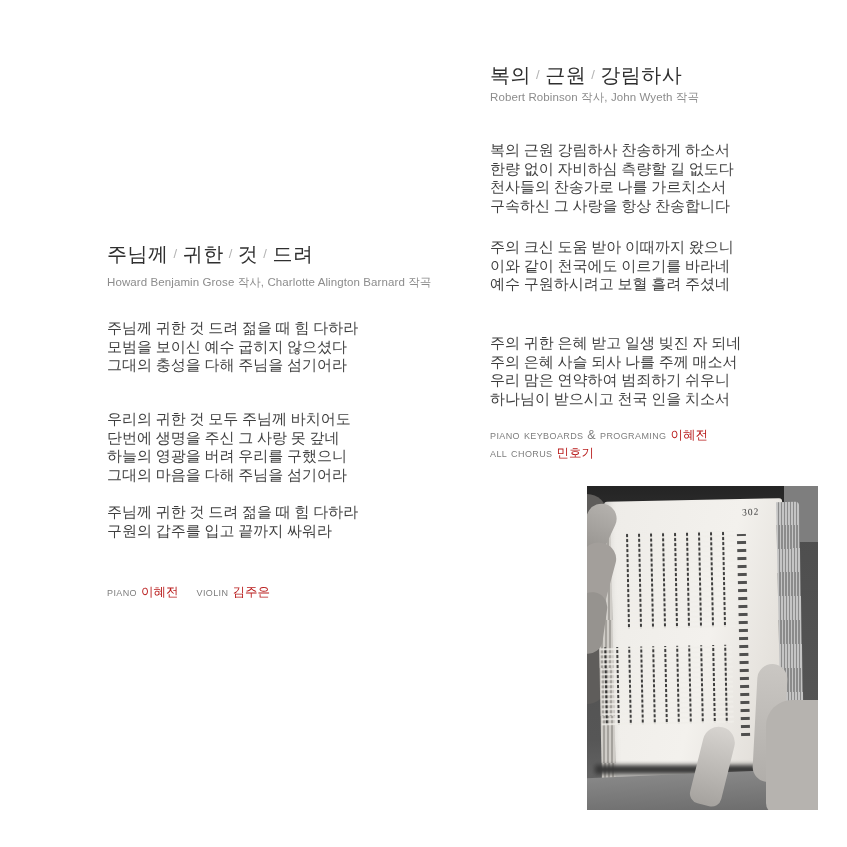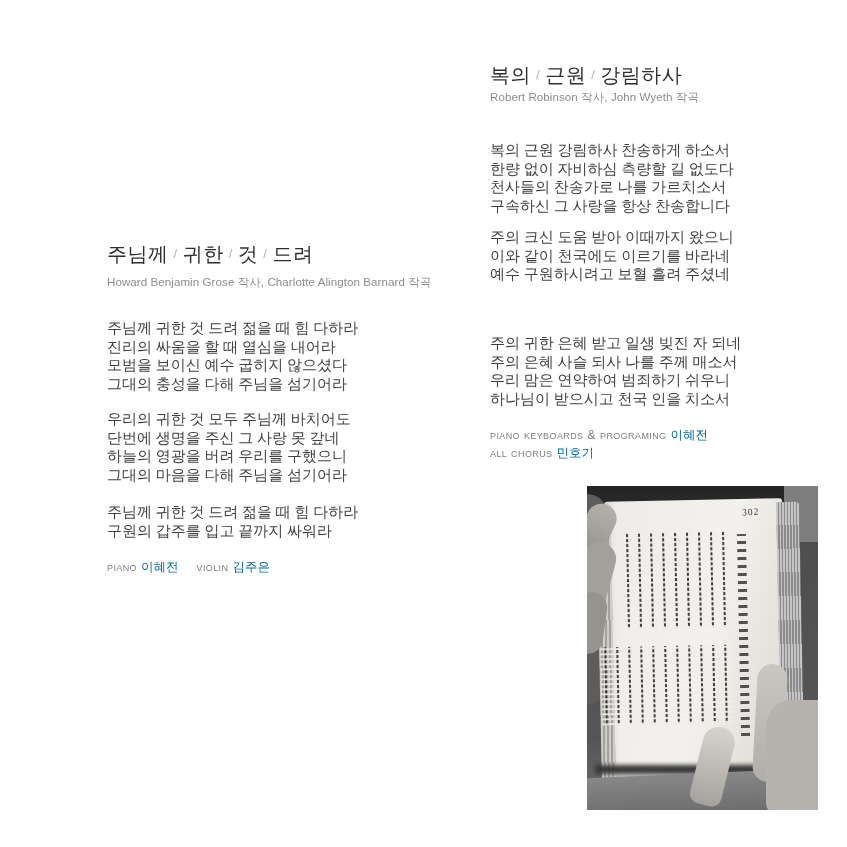--- a/index.html
+++ b/index.html
@@ -34,22 +34,22 @@
 
   .perf-credits {
     font-family:"Liberation Sans","DejaVu Sans",sans-serif;
     font-size:12.5px; color:#6f6f6f; white-space:nowrap; line-height:18px;
   }
   .perf-credits .role {
     font-variant:small-caps; letter-spacing:0.4px; color:#7d7d7d;
     text-transform:lowercase;
   }
   .perf-credits .role::first-letter { text-transform:uppercase; }
-  .perf-credits .name { color:#0369a1; margin-left:4px; }
-  .perf-pair { display:inline-block; margin-right:18px; }
+  .perf-credits .name { color:#b91c1c; margin-left:4px; }
+  .perf-pair { display:inline-block; margin-right:18px;margin-top:25px; }
   .perf-line { height:18px; }
 
   
   .photo {
     left:587px; top:486px; width:231px; height:324px;
     background:linear-gradient(180deg,#242424 0%,#2d2d2d 9%,#4e4e4e 14%,#565656 78%,#6e6e6e 100%);
     overflow:hidden;
   }
   .ph-corner-tr { right:0; top:0; width:34px; height:56px; background:#7e7e7e; }
   .ph-hand-left-mass { left:-26px; top:8px; width:46px; height:210px; background:#5f5d5b; border-radius:20px; }
@@ -103,21 +103,20 @@
 </head>
 <body>
 
 <div class="abs song-title" style="left:107px; top:243px;text-align:center;">
   <span>주님께</span><span class="sep">/</span><span>귀한</span><span class="sep">/</span><span>것</span><span class="sep">/</span><span>드려</span>
 </div>
 <div class="abs song-credit" style="left:107px; top:275px;">Howard Benjamin Grose 작사, Charlotte Alington Barnard 작곡</div>
 
 <div class="abs stanza" style="left:107px; top:319px;">
   <div>주님께 귀한 것 드려 젊을 때 힘 다하라</div>
-  <div>진리의 싸움을 할 때 열심을 내어라</div>
   <div>모범을 보이신 예수 굽히지 않으셨다</div>
   <div>그대의 충성을 다해 주님을 섬기어라</div>
 </div>
 <div class="abs stanza" style="left:107px; top:410px;">
   <div>우리의 귀한 것 모두 주님께 바치어도</div>
   <div>단번에 생명을 주신 그 사랑 못 갚네</div>
   <div>하늘의 영광을 버려 우리를 구했으니</div>
   <div>그대의 마음을 다해 주님을 섬기어라</div>
 </div>
 <div class="abs stanza" style="left:107px; top:503px;">
@@ -133,21 +132,21 @@
   <span>복의</span><span class="sep">/</span><span>근원</span><span class="sep">/</span><span>강림하사</span>
 </div>
 <div class="abs song-credit" style="left:490px; top:84px;margin-top:6px;">Robert Robinson 작사, John Wyeth 작곡</div>
 
 <div class="abs stanza" style="left:490px; top:141px;">
   <div>복의 근원 강림하사 찬송하게 하소서</div>
   <div>한량 없이 자비하심 측량할 길 없도다</div>
   <div>천사들의 찬송가로 나를 가르치소서</div>
   <div>구속하신 그 사랑을 항상 찬송합니다</div>
 </div>
-<div class="abs stanza" style="left:490px; top:228px;">
+<div class="abs stanza" style="left:490px; top:238px;">
   <div>주의 크신 도움 받아 이때까지 왔으니</div>
   <div>이와 같이 천국에도 이르기를 바라네</div>
   <div>예수 구원하시려고 보혈 흘려 주셨네</div>
 </div>
 <div class="abs stanza" style="left:490px; top:334px;">
   <div>주의 귀한 은혜 받고 일생 빚진 자 되네</div>
   <div>주의 은혜 사슬 되사 나를 주께 매소서</div>
   <div>우리 맘은 연약하여 범죄하기 쉬우니</div>
   <div>하나님이 받으시고 천국 인을 치소서</div>
 </div>

